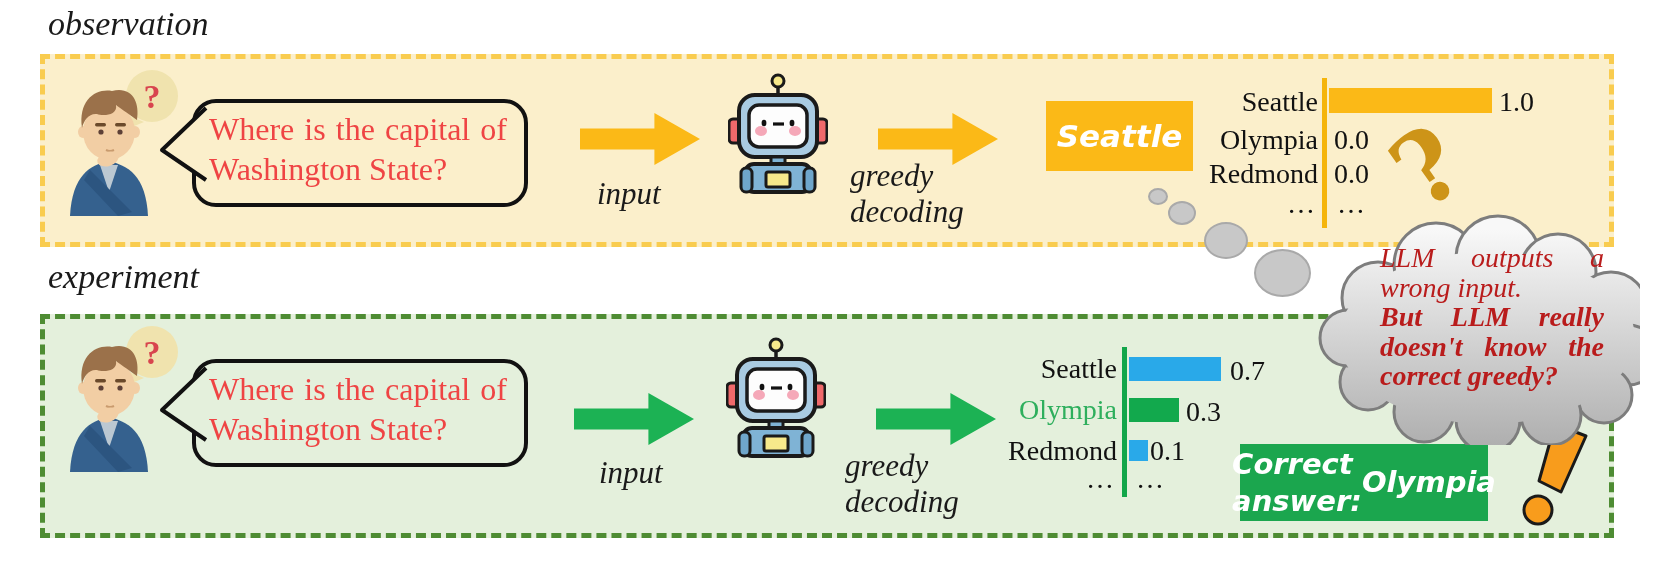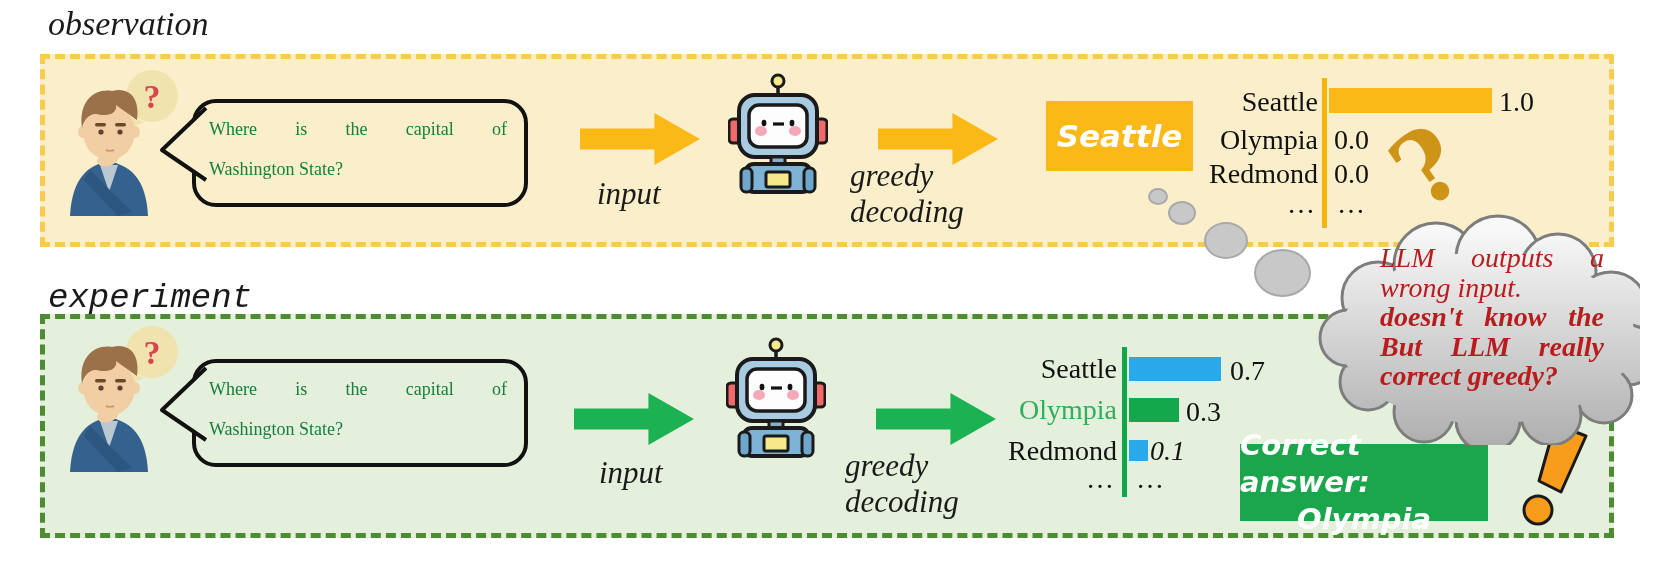--- a/index.html
+++ b/index.html
@@ -6,31 +6,31 @@
   #stage{position:relative;width:1640px;height:570px;background:#ffffff;overflow:hidden;
          font-family:"Liberation Serif","DejaVu Serif",serif;color:#111;}
   .abs{position:absolute;}
   .section-label{font-style:italic;font-size:34px;color:#1a1a1a;}
   .panel{position:absolute;left:40px;width:1574px;box-sizing:border-box;}
   .panel.obs{top:54px;height:193px;background:#FBEFCB;border:5px dashed #F9CC4F;}
   .panel.exp{top:314px;height:224px;background:#E4F0DC;border:5px dashed #4E8C33;}
   .bubble{position:absolute;width:328px;height:100px;border:4px solid #111;border-radius:24px;}
   .bubble.obs{background:#FBEFCB;}
   .bubble.exp{background:#E4F0DC;}
-  .bubble-text{position:absolute;width:298px;font-size:18px;line-height:40px;color:#15803d;}
+  .bubble-text{position:absolute;width:298px;font-size:32px;line-height:40px;color:#ef4444;}
   .jline{text-align:justify;text-align-last:justify;}
   .arrow{position:absolute;width:120px;height:52px;
          clip-path:polygon(0 30%,62% 30%,62% 0,100% 50%,62% 100%,62% 70%,0 70%);}
   .arrow.gold{background:#FBB917;}
   .arrow.green{background:#1CB254;}
   .flow-label{position:absolute;font-style:italic;font-size:31px;color:#1a1a1a;}
   .flow-label.center{text-align:left;line-height:36px;}
   .answer-box{position:absolute;background:#FBB917;color:#fff;display:flex;align-items:center;justify-content:center;
               font-family:"DejaVu Sans",sans-serif;font-style:italic;font-weight:bold;}
-  .correct-box{position:absolute;background:#1BA64E;color:#fff;display:flex;flex-direction:column;align-items:center;justify-content:center;
+  .correct-box{position:absolute;background:#1BA64E;color:#fff;display:flex;flex-direction:row;align-items:center;justify-content:center;
               font-family:"DejaVu Sans",sans-serif;font-style:italic;font-weight:bold;font-size:29px;line-height:37px;}
   .chart-label{position:absolute;font-size:28px;text-align:right;color:#111;}
   .chart-value{position:absolute;font-size:28px;color:#111;}
   .axis{position:absolute;width:5px;}
   .axis.gold{background:#F5B50C;}
   .axis.green{background:#12A64A;}
   .bar{position:absolute;}
   .bar.gold{background:#FBB917;}
   .bar.blue{background:#29A9E9;}
   .bar.greenbar{background:#12A94D;}
@@ -125,21 +125,21 @@
   <div class="bar gold" style="left: 1329px; top: 126px; height: 25px; width: 0px;"></div>
   <div class="bar gold" style="left: 1329px; top: 160px; height: 25px; width: 0px;"></div>
 
   <div class="chart-value" style="left:1499px;top:86px;">1.0</div>
   <div class="chart-value" style="left:1334px;top:124px;">0.0</div>
   <div class="chart-value" style="left:1334px;top:158px;">0.0</div>
   <div class="chart-value ellipsis" style="left:1337px;top:188px;">…</div>
 
   <div class="big-q" style="left:1398px;top:108px;">?</div>
 
-  <div class="abs section-label" style="left:48px;top:279px;font-family:Liberation Mono, monospace;">experiment</div>
+  <div class="abs section-label" style="left:48px;top:258px;">experiment</div>
 
   <div class="panel exp"></div>
 
   <svg class="abs" style="left:56px;top:322px;" width="134" height="150" viewBox="0 0 134 150">
     <circle cx="96" cy="30" r="26" fill="#F0E3AE"></circle>
     <polygon points="74,50 64,66 88,56" fill="#F0E3AE"></polygon>
     <path d="M14,150 C16,110 34,99 52,95 C72,99 90,110 92,150 Z" fill="#35618E"></path>
     <polygon points="44,99 62,99 53,126" fill="#BBC8D2"></polygon>
     <path d="M34,104 L76,146 L62,150 L28,114 Z" fill="#2C5580"></path>
     <ellipse cx="27" cy="66" rx="5" ry="6" fill="#F2CEA4"></ellipse>
@@ -198,21 +198,21 @@
   <div class="chart-label ellipsis" style="left:985px;top:463px;width:132px;">…</div>
 
   <div class="axis green" style="left:1122px;top:347px;height:150px;"></div>
 
   <div class="bar blue" style="left: 1129px; top: 357px; height: 24px; width: 92px;"></div>
   <div class="bar greenbar" style="left: 1129px; top: 398px; height: 24px; width: 49.5px;"></div>
   <div class="bar blue" style="left: 1129px; top: 440px; height: 21px; width: 19px;"></div>
 
   <div class="chart-value" style="left:1230px;top:355px;">0.7</div>
   <div class="chart-value" style="left:1186px;top:396px;text-align:right;">0.3</div>
-  <div class="chart-value" style="left:1150px;top:435px;font-style:italic;">0.1</div>
+  <div class="chart-value" style="left:1150px;top:435px;">0.1</div>
   <div class="chart-value ellipsis" style="left:1136px;top:463px;">…</div>
 
   <div class="correct-box" style="left:1240px;top:444px;width:248px;height:77px;">
     <div>Correct answer:</div>
     <div>Olympia</div>
   </div>
 
   <svg class="abs" style="left:1505px;top:418px;" width="100" height="110" viewBox="0 0 100 110">
     <polygon points="50,6 81,18 56,74 34,63" fill="#F89C1C" stroke="#1a1a1a" stroke-width="3" stroke-linejoin="round"></polygon>
     <circle cx="33" cy="92" r="14" fill="#F89C1C" stroke="#1a1a1a" stroke-width="3"></circle>
@@ -237,18 +237,18 @@
         <circle cx="172" cy="210" r="32"></circle>
       <circle cx="108" cy="202" r="30"></circle>
         <circle cx="52" cy="172" r="28"></circle>
         <circle cx="32" cy="128" r="28"></circle>
     </g>
     <ellipse cx="171" cy="128" rx="148" ry="86" fill="url(#cg)"></ellipse>
   </svg>
   <div class="cloud-text" style="left:1380px;top:243px;">
     <div class="jline">LLM outputs a</div>
     <div>wrong input.</div>
+    <div class="bold jline">But LLM really</div>
     <div class="bold jline">doesn't know the</div>
-    <div class="bold jline">But LLM really</div>
     <div class="bold">correct greedy?</div>
   </div>
 
 </div>
 
 </body></html>

